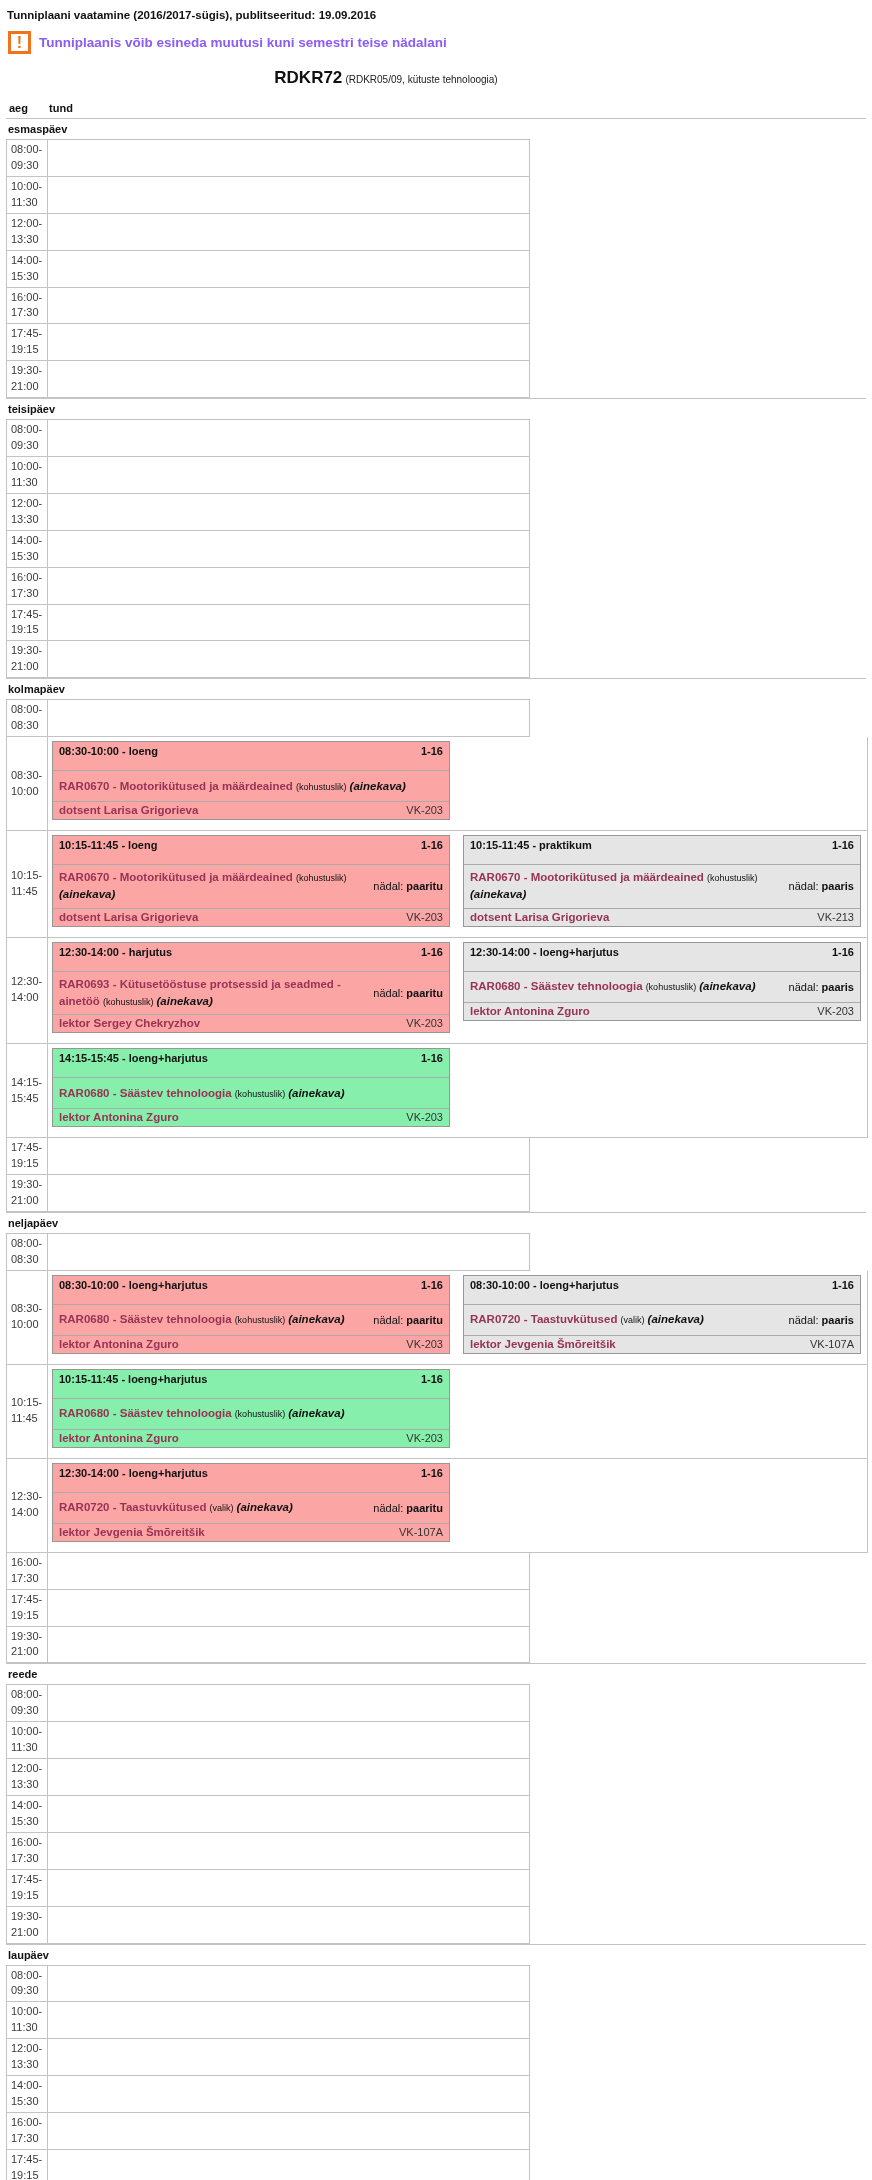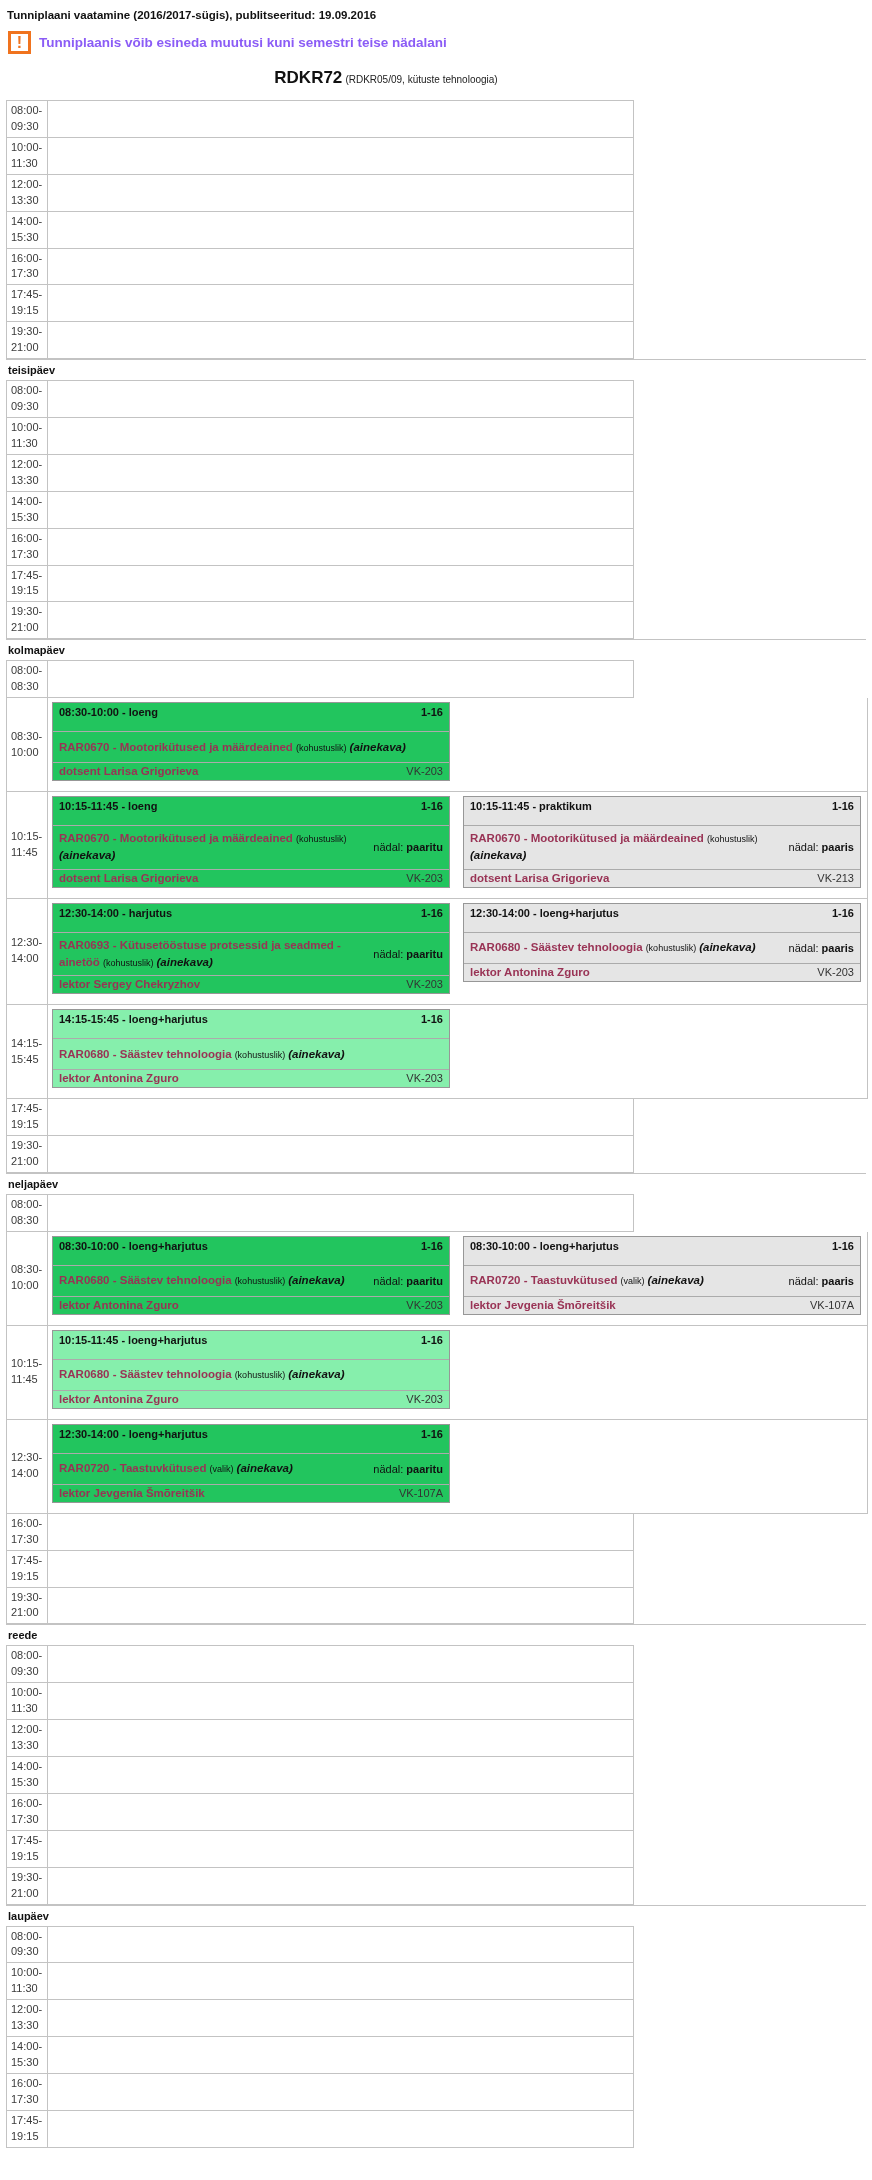--- a/index.html
+++ b/index.html
@@ -31,39 +31,39 @@
     font-weight:bold;color:#111;
   }
   .col-aeg{display:inline-block;width:37px;padding-left:2px;}
   .col-tund{display:inline-block;}
   .day-section{border-top:1px solid #c3c3c3;}
   .day-section:first-child{border-top:none;}
   .day-title{font-weight:bold;color:#111;padding:4px 2px 4px 2px;}
   .rows{}
   .row{display:flex;border:1px solid #c3c3c3;border-top:none;box-sizing:border-box;}
   .rows .row:first-child{border-top:1px solid #c3c3c3;}
-  .row.empty{width:628px;}
+  .row.empty{width:524px;}
   .row.has-blocks{width:862px;}
   .time-cell{
     width:41px;flex:none;box-sizing:border-box;
     border-right:1px solid #c3c3c3;
     padding:2px 2px 2px 4px;
     color:#3a3a3a;line-height:1.45;
     display:flex;flex-direction:column;justify-content:center;
   }
   .row.empty .time-cell{justify-content:flex-start;}
   .row-content{flex:1;display:flex;align-items:flex-start;gap:9px;}
   .row.empty .row-content{min-height:31px;}
   .block{
     width:398px;flex:none;box-sizing:border-box;
     border:1px solid #979797;
     margin:4px 0 10px 4px;
     background:#fff;
   }
-  .block.green{background:#22c55e;}
+  .block.green{background:#fca5a5;}
   .block.lavender{background:#e5e5e5;}
   .block.white{background:#86efac;}
   .block-head{
     display:flex;justify-content:space-between;
     font-weight:bold;color:#111;
     padding:3px 6px 13px 6px;
   }
   .bh-right{flex:none;}
   .block-course{
     display:flex;justify-content:space-between;align-items:center;
@@ -92,23 +92,28 @@
   <div class="notice">
     <span class="warn-icon">!</span>
     <span class="notice-text">Tunniplaanis võib esineda muutusi kuni semestri teise nädalani</span>
   </div>
 
   <div class="title-row">
     <span class="group-code">RDKR72</span>
     <span class="group-sub">(RDKR05/09, kütuste tehnoloogia)</span>
   </div>
 
+  <div class="col-headers">
+    <span class="col-aeg">aeg</span>
+    <span class="col-tund">tund</span>
+  </div>
 
   <div id="days">
       <div class="day-section">
+        <div class="day-title">esmaspäev</div>
         <div class="rows">
           <div class="row empty">
             <div class="time-cell">
               <div class="time-line">08:00-</div>
               <div class="time-line">09:30</div>
             </div>
             <div class="row-content"></div>
           </div>
           <div class="row empty">
             <div class="time-cell">

